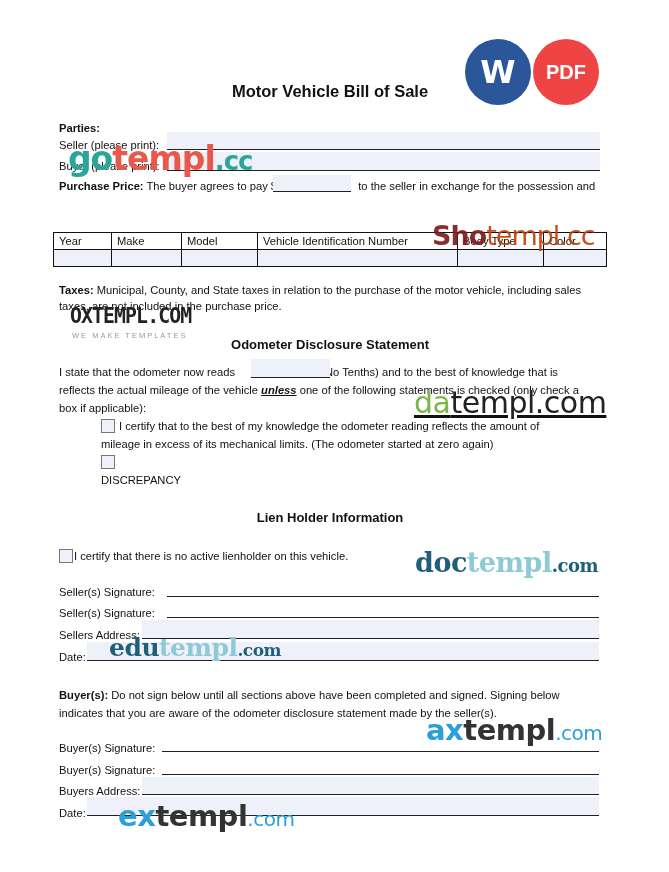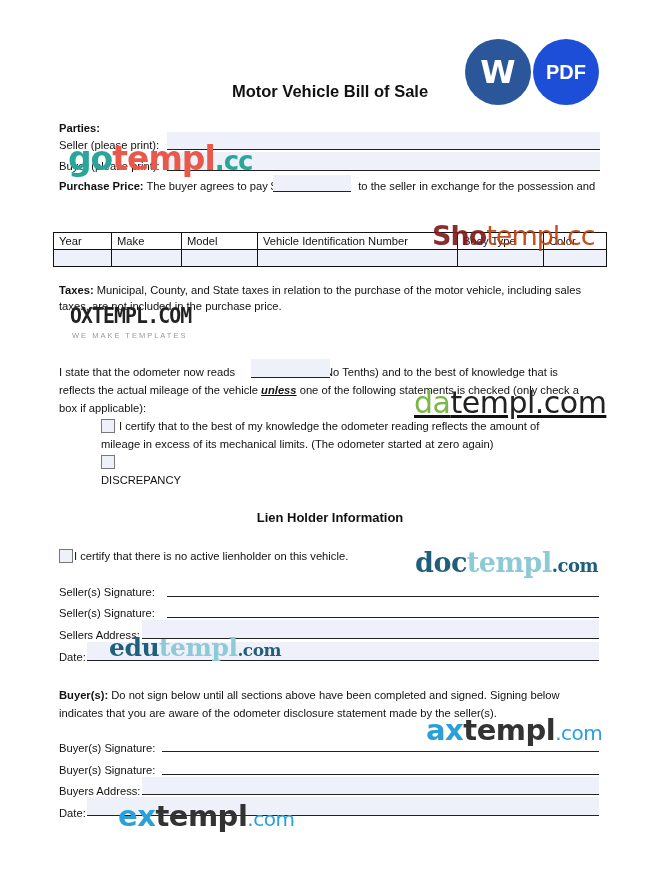--- a/index.html
+++ b/index.html
@@ -22,21 +22,21 @@
   .u { text-decoration: underline; font-weight: bold; font-style: italic; }
 </style>
 </head>
 <body>
 
 <div class="page">
 
   <div class="badge" style="left:465px;top:39px;width:66px;height:66px;background:#2b579a;font-size:32px;font-family:'DejaVu Sans',sans-serif;">
     <span>W</span>
   </div>
-  <div class="badge" style="left:533px;top:39px;width:66px;height:66px;background:#1d4ed8;font-size:20px;">
+  <div class="badge" style="left:533px;top:39px;width:66px;height:66px;background:#ef4444;font-size:20px;">
     <span>PDF</span>
   </div>
 
   <div class="abs title">Motor Vehicle Bill of Sale</div>
 
   <div class="abs line b" style="left:59px;top:119px;">Parties:</div>
   <div class="abs line" style="left:59px;top:136px;">Seller (please print):</div>
   <div class="field" style="left:167px;top:132px;width:433px;height:18px;"></div>
   <div class="abs line" style="left:59px;top:157px;">Buyer (please print):</div>
   <div class="field" style="left:167px;top:152px;width:433px;height:19px;"></div>
@@ -68,20 +68,21 @@
     </tr>
   </tbody>
     </table>
 
   <div class="abs line" style="left:59px;top:281px;">
     <span class="b">Taxes:</span>
     <span>Municipal, County, and State taxes in relation to the purchase of the motor vehicle, including sales</span>
   </div>
   <div class="abs line" style="left:59px;top:297px;">taxes, are not included in the purchase price.</div>
 
+  <div class="abs h2" style="left:0;width:660px;top:337px;">Odometer Disclosure Statement</div>
   <div class="abs line" style="left:59px;top:363px;">
     <span>I state that the odometer now reads</span>
     <span style="display:inline-block;width:80px;"></span>
     <span>(No Tenths) and to the best of knowledge that is</span>
   </div>
   <div class="field" style="left:251px;top:359px;width:79px;height:19px;"></div>
   <div class="abs line" style="left:59px;top:381px;">
     <span>reflects the actual mileage of the vehicle</span>
     <span class="u">unless</span>
     <span>one of the following statements is checked (only check a</span>

